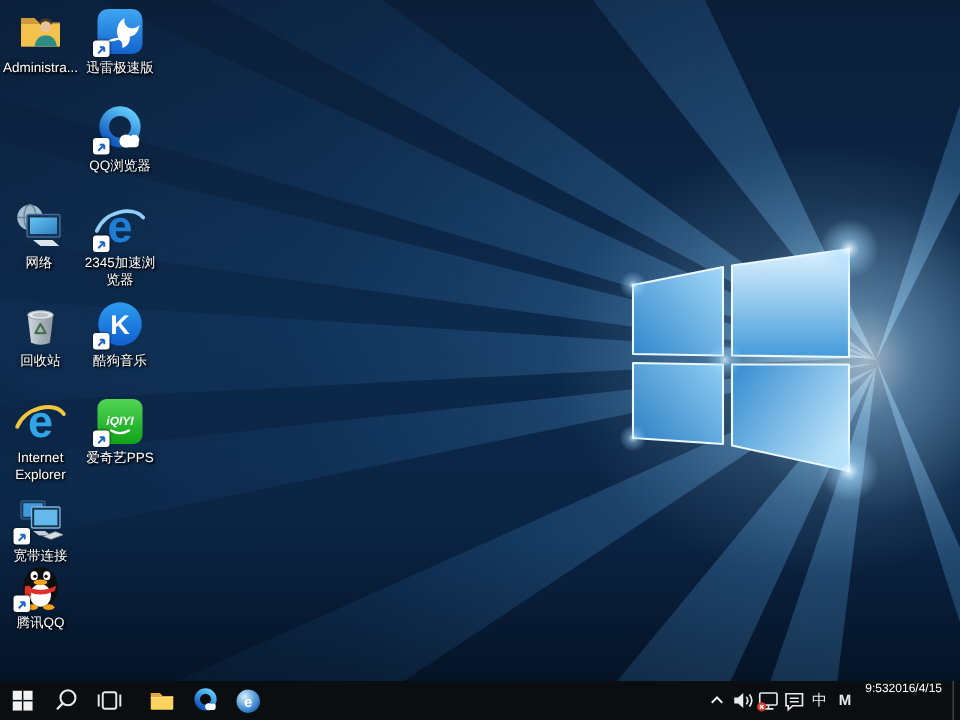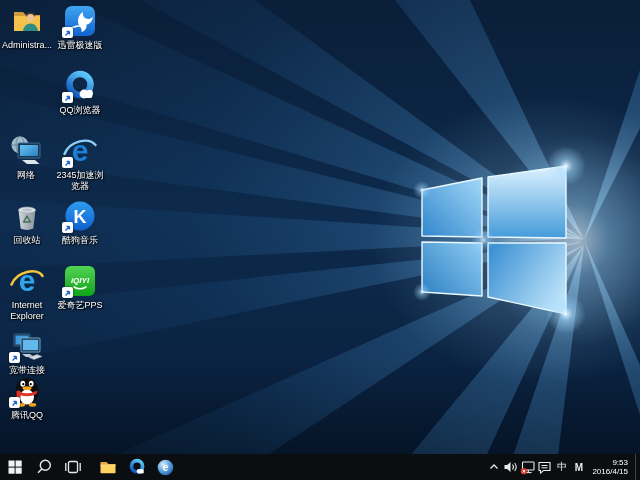--- a/index.html
+++ b/index.html
@@ -23,21 +23,21 @@
     display:flex;align-items:stretch;z-index:5;}
   .tbtn{width:29px;border:none;background:transparent;padding:0;margin:0;display:flex;
     align-items:center;justify-content:center;cursor:pointer;}
   .gap{width:6px;}
   .tray{margin-left:auto;display:flex;align-items:center;}
   .titem{width:17px;height:26px;display:flex;align-items:center;justify-content:center;
     color:#e9e9e9;font-size:10px;cursor:pointer;}
   .ime{font-size:10px;}
   .lang{font-weight:bold;font-size:10px;}
   .clock{text-align:right;color:#fff;font-size:8px;line-height:9px;padding:0 7px 0 5px;
-    cursor:pointer;display:flex;flex-direction:column;justify-content:center;height:26px;}
+    cursor:pointer;display:flex;flex-direction:row;justify-content:center;height:26px;}
   .showdesk{width:4px;height:26px;border-left:1px solid rgba(255,255,255,.22);cursor:pointer;}
 </style>
 </head>
 <body>
 
 <div class="screen">
 
   <svg class="wallpaper" viewBox="0 0 640 480" preserveAspectRatio="none">
     <defs>
       <linearGradient id="sky" x1="0" y1="0" x2="0" y2="1">

